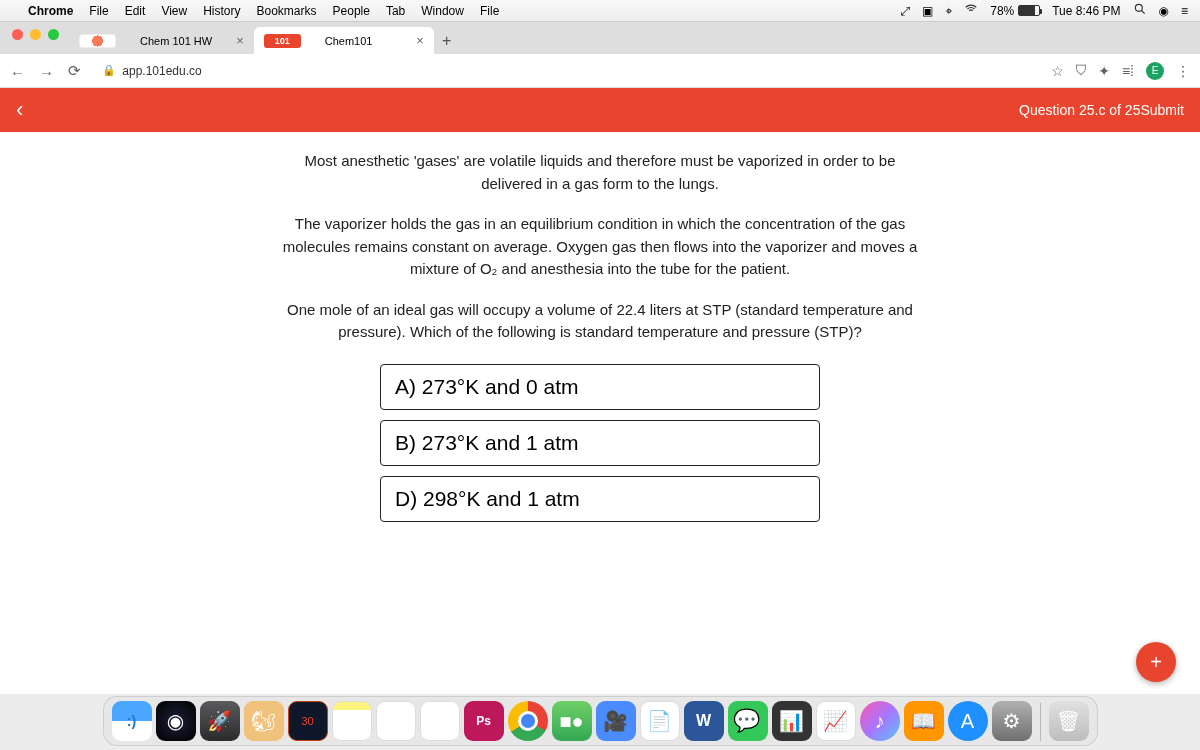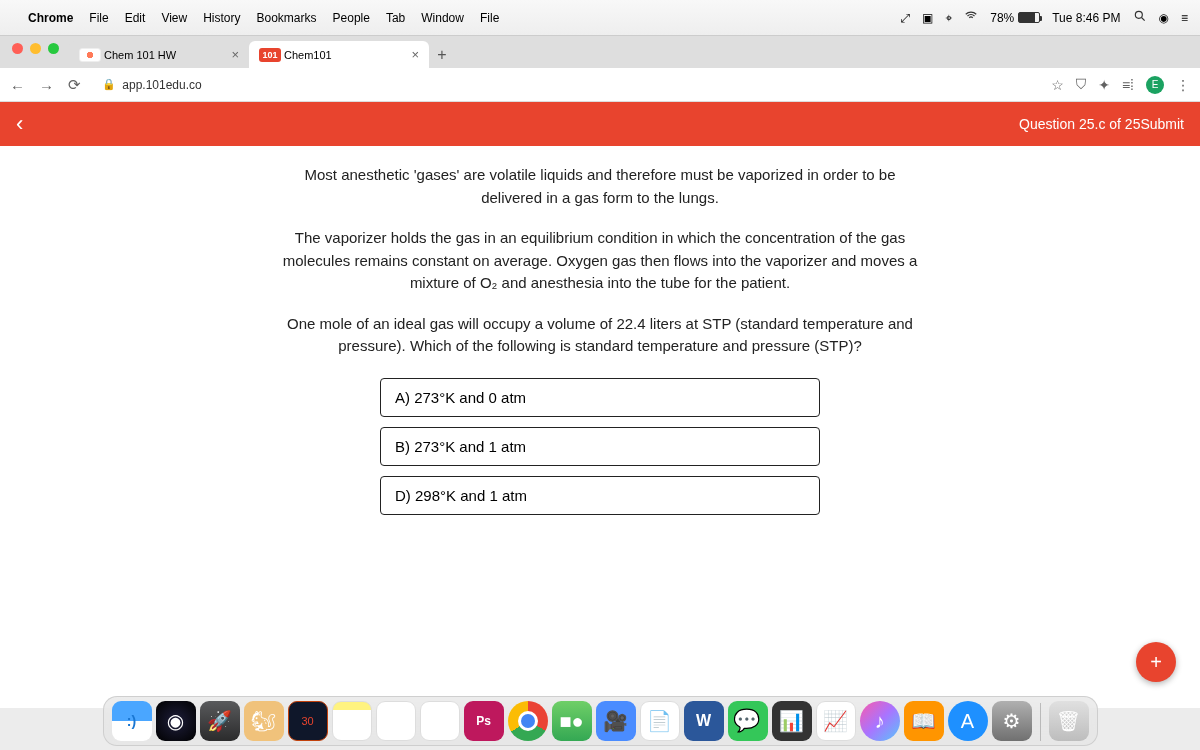--- a/index.html
+++ b/index.html
@@ -1,38 +1,38 @@
 <!DOCTYPE html>
 <html><head>
   <meta charset="utf-8">
   <style>
     * { margin: 0; padding: 0; box-sizing: border-box; font-family: -apple-system, BlinkMacSystemFont, "Segoe UI", Helvetica, Arial, sans-serif; }
     body { width: 1200px; height: 750px; background: #ececec; overflow: hidden; position: relative; }
     
     
-    .menubar { height: 36px; background: linear-gradient(#f8f8f8, #eeeeee); display: flex; align-items: center; padding: 0 12px; font-size: 12px; border-bottom: 1px solid #ccc; }
+    .menubar { height: 22px; background: linear-gradient(#f8f8f8, #eeeeee); display: flex; align-items: center; padding: 0 12px; font-size: 12px; border-bottom: 1px solid #ccc; }
     .menubar-left { display: flex; align-items: center; gap: 16px; }
     .menubar-left .apple { font-size: 14px; }
     .menubar-left span { cursor: default; }
     .menubar-left .bold { font-weight: 600; }
     .menubar-right { margin-left: auto; display: flex; align-items: center; gap: 12px; font-size: 12px; }
     .menubar-right svg { width: 14px; height: 14px; }
     .battery-wrap { display: flex; align-items: center; gap: 4px; }
     .battery { width: 22px; height: 11px; border: 1px solid #333; border-radius: 2px; position: relative; }
     .battery::after { content: ''; position: absolute; right: -3px; top: 3px; width: 2px; height: 5px; background: #333; border-radius: 0 1px 1px 0; }
     .battery-fill { height: 100%; background: #333; width: 78%; }
     
     
     .tabstrip { height: 32px; background: #dedede; display: flex; align-items: flex-end; padding-left: 8px; }
     .traffic { display: flex; gap: 7px; padding: 0 10px 8px 4px; align-self: center; }
     .traffic div { width: 11px; height: 11px; border-radius: 50%; }
     .tl-red { background: #ff5f56; } .tl-yellow { background: #ffbd2e; } .tl-green { background: #27c93f; }
-    .tab { display: flex; align-items: center; gap: 3px; padding: 6px 10px; font-size: 11px; background: #dedede; border-radius: 6px 6px 0 0; min-width: 180px; position: relative; }
+    .tab { display: flex; align-items: center; gap: 24px; padding: 6px 10px; font-size: 11px; background: #dedede; border-radius: 6px 6px 0 0; min-width: 180px; position: relative; }
     .tab.active { background: #fff; }
-    .tab .favicon { width: 22px; height: 14px; border-radius: 3px; display:flex; align-items:center; justify-content:center; font-size:9px; }
+    .tab .favicon { width: 37px; height: 14px; border-radius: 3px; display:flex; align-items:center; justify-content:center; font-size:9px; }
     .tab .favicon.f1 { background: radial-gradient(circle,#ff7a59 30%,#fff 30%); border:1px solid #eee;}
     .tab .favicon.f2 { background: #e8442e; color:#fff; font-weight:bold;}
     .tab .close { margin-left: auto; font-size: 13px; color: #666; cursor: pointer; }
     .newtab { width: 26px; height: 26px; display: flex; align-items: center; justify-content: center; font-size: 16px; color: #555; cursor: pointer; }
     
     
     .toolbar { height: 34px; background: #fff; display: flex; align-items: center; padding: 0 10px; gap: 12px; border-bottom: 1px solid #ddd; }
     .nav-icons { display: flex; gap: 14px; color: #616161; }
     .nav-icons span { font-size: 15px; cursor: pointer; }
     .addr { flex: 1; display: flex; align-items: center; gap: 6px; font-size: 12px; color: #333; padding-left: 10px; }
@@ -45,21 +45,21 @@
     .app-header { height: 44px; background: #e8442e; color: #fff; display: flex; align-items: center; padding: 0 16px; font-size: 14px; }
     .app-header .back { font-size: 22px; cursor: pointer; width: 20px; }
     .app-header .title { flex: 1; text-align: right; }
     .app-header .submit { cursor: pointer; }
     
     
     .content { background: #fff; padding: 18px 40px; height: calc(100% - 22px - 32px - 34px - 44px - 56px); overflow-y: auto; position: relative; }
     .passage { max-width: 640px; margin: 0 auto; text-align: center; font-size: 15px; line-height: 1.5; color: #222; }
     .passage p { margin-bottom: 18px; }
     .choices { max-width: 440px; margin: 20px auto 0; }
-    .choice { border: 1.5px solid #222; border-radius: 4px; padding: 10px 14px; margin-bottom: 10px; text-align: left; font-size: 15px; cursor: pointer; }
+    .choice { border: 1.5px solid #222; border-radius: 4px; padding: 10px 14px; margin-bottom: 10px; text-align: left; font-size: 21px; cursor: pointer; }
     
     .fab { position: absolute; right: 24px; bottom: 68px; width: 40px; height: 40px; border-radius: 50%; background: #e8442e; color: #fff; display: flex; align-items: center; justify-content: center; font-size: 20px; box-shadow: 0 2px 6px rgba(0,0,0,.3); cursor: pointer; }
     
     
     .dock-wrap { position: absolute; bottom: 0; left: 0; right: 0; height: 56px; display: flex; justify-content: center; align-items: flex-end; padding-bottom: 4px; }
     .dock { background: rgba(230,230,230,.7); border: 1px solid rgba(200,200,200,.8); border-radius: 14px; padding: 4px 8px; display: flex; gap: 4px; align-items: flex-end; backdrop-filter: blur(10px); }
     .dock-icon { width: 40px; height: 40px; border-radius: 9px; display: flex; align-items: center; justify-content: center; font-size: 20px; color: #fff; cursor: pointer; }
     .dock-sep { width: 1px; height: 38px; background: rgba(0,0,0,.2); margin: 0 4px; }
     .di-finder { background: linear-gradient(#4aa6ff 50%, #fff 50%); color:#1976d2; font-weight:bold; font-size:14px; }
     .di-siri { background: radial-gradient(circle, #1e1e3a, #000); }

